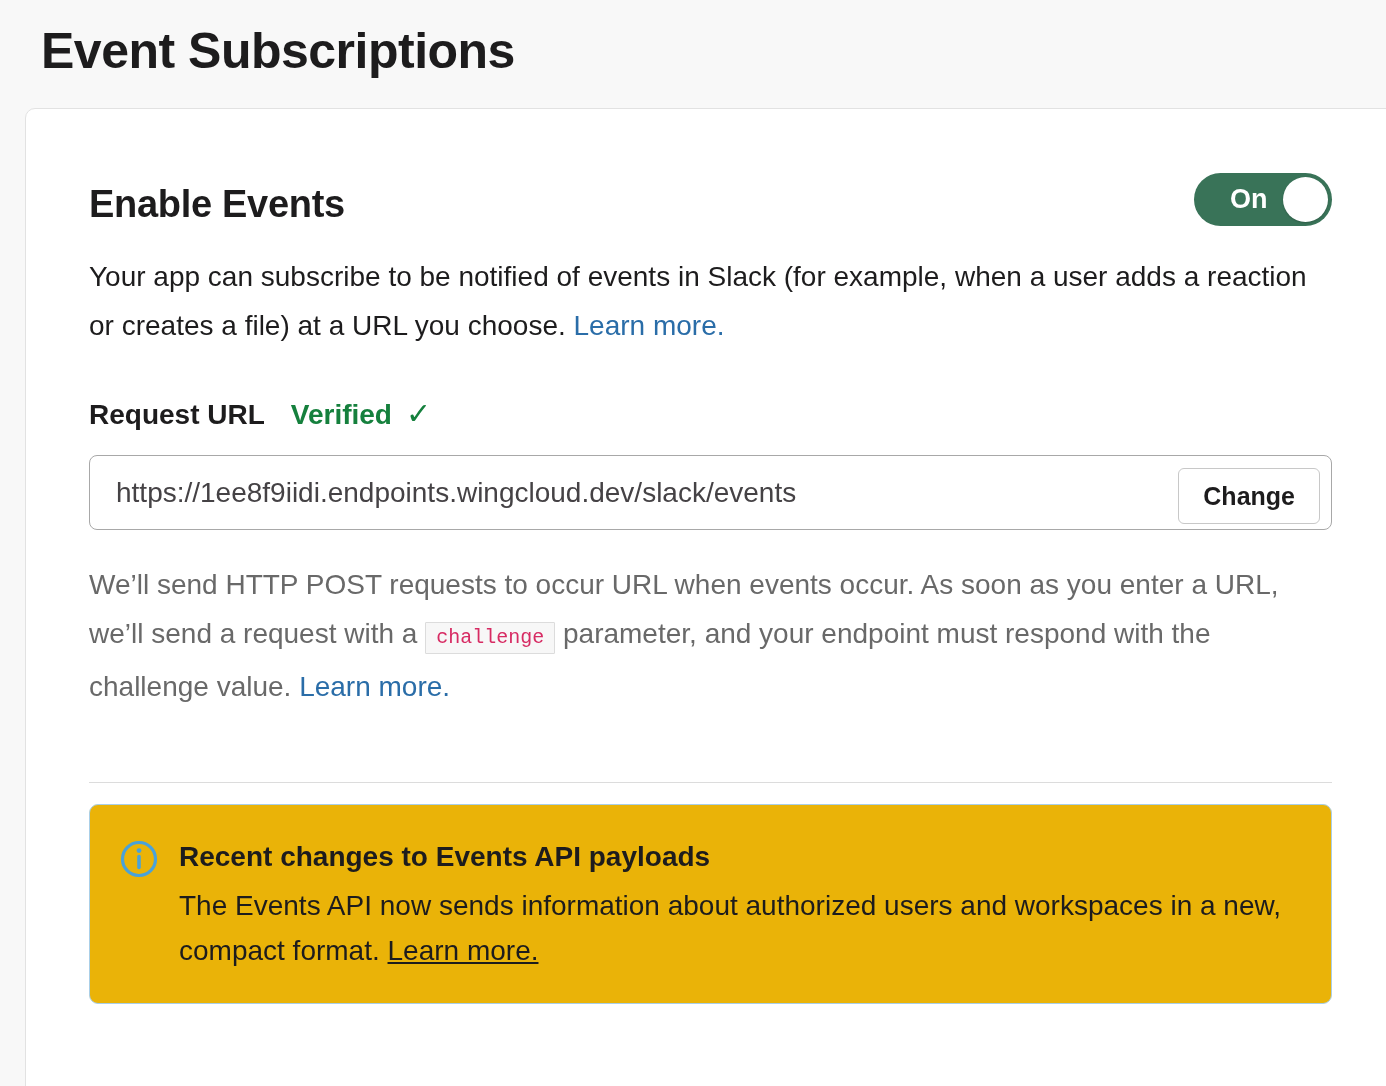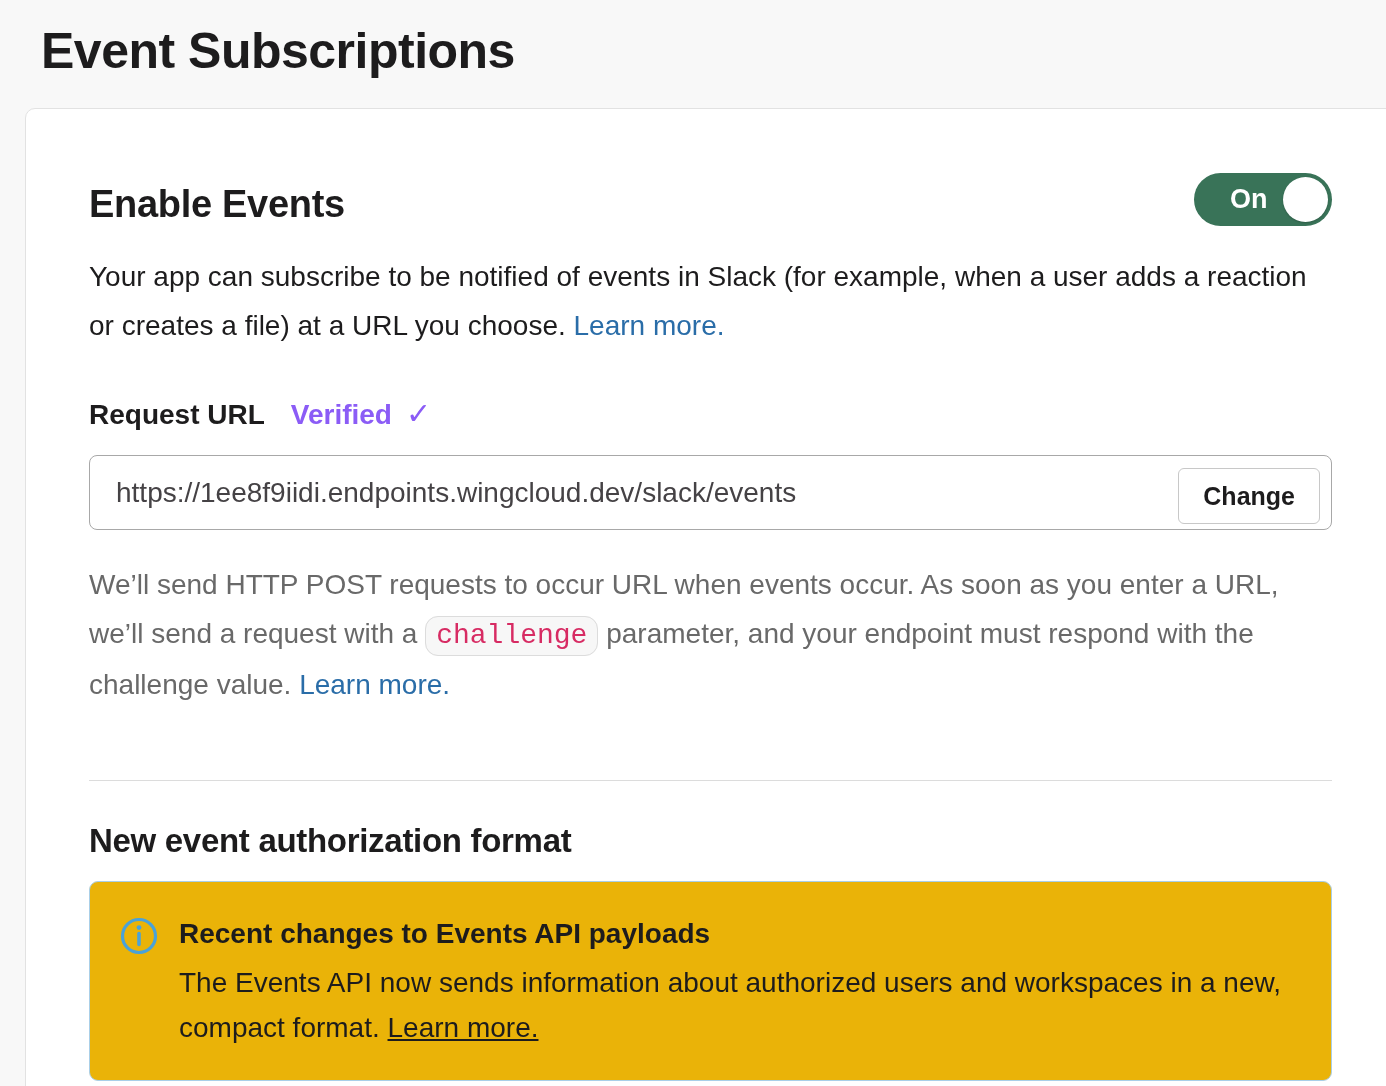--- a/index.html
+++ b/index.html
@@ -90,21 +90,21 @@
     align-items: flex-end;
     gap: 26px;
   }
   .request-label {
     font-size: 28px;
     font-weight: 700;
   }
   .verified {
     font-size: 28px;
     font-weight: 700;
-    color: #8b5cf6;
+    color: #15803d;
     display: flex;
     align-items: baseline;
     gap: 14px;
   }
   .verified .check {
     font-weight: 400;
     font-size: 30px;
   }
   .url-wrap {
     position: relative;
@@ -139,25 +139,25 @@
   }
 
   .hint {
     margin: 30px 0 0 0;
     font-size: 28px;
     line-height: 49px;
     color: #696969;
   }
   .code-chip {
     font-family: "Liberation Mono", monospace;
-    font-size: 28px;
+    font-size: 20px;
     color: #d72b63;
     background: #f7f7f7;
     border: 1px solid #dcdcdc;
-    border-radius: 13px;
+    border-radius: 1px;
     padding: 3px 10px 4px 10px;
     white-space: nowrap;
   }
 
   .divider {
     border: none;
     border-top: 1px solid #dcdcdc;
     margin: 71px 0 0 0;
     width: 1243px;
   }
@@ -229,21 +229,20 @@
 
       <div class="url-wrap">
         <input class="url-input" type="text" value="https://1ee8f9iidi.endpoints.wingcloud.dev/slack/events" style="">
         <button class="change-btn">Change</button>
       </div>
 
       <p class="hint"><span>We’ll send HTTP POST requests to occur URL when events occur. As soon as you enter a URL, we’ll send a request with a </span><span class="code-chip">challenge</span><span> parameter, and your endpoint must respond with the challenge value. </span><a class="blue-link">Learn more.</a></p>
 
       <hr class="divider">
 
-      <h3 class="auth-heading">New event authorization format</h3>
 
       <div class="callout">
         <span class="info-icon">
           <svg width="38" height="38" viewBox="0 0 38 38">
             <circle cx="19" cy="19" r="16.5" fill="none" stroke="#4aa2d9" stroke-width="3.2"></circle>
             <line x1="19" y1="16.5" x2="19" y2="27.5" stroke="#4aa2d9" stroke-width="3.6" stroke-linecap="round"></line>
             <circle cx="19" cy="10.6" r="2.4" fill="#4aa2d9"></circle>
           </svg>
         </span>
         <div class="callout-text">

